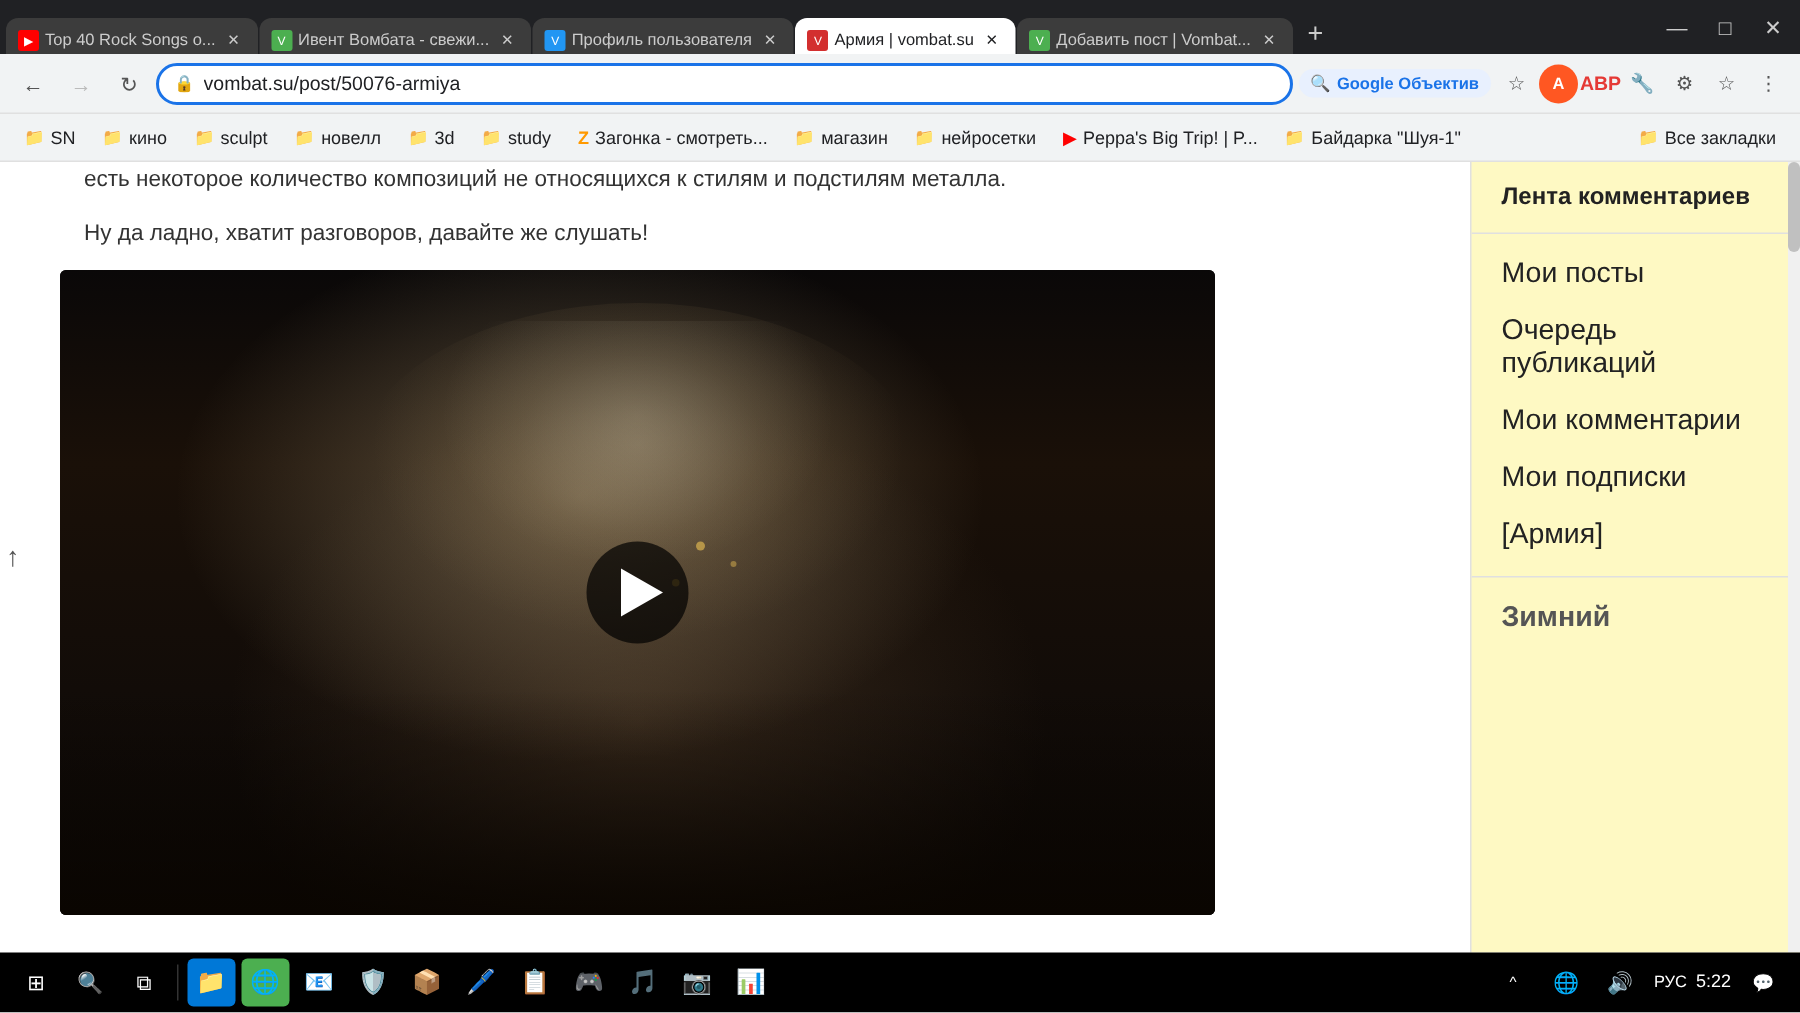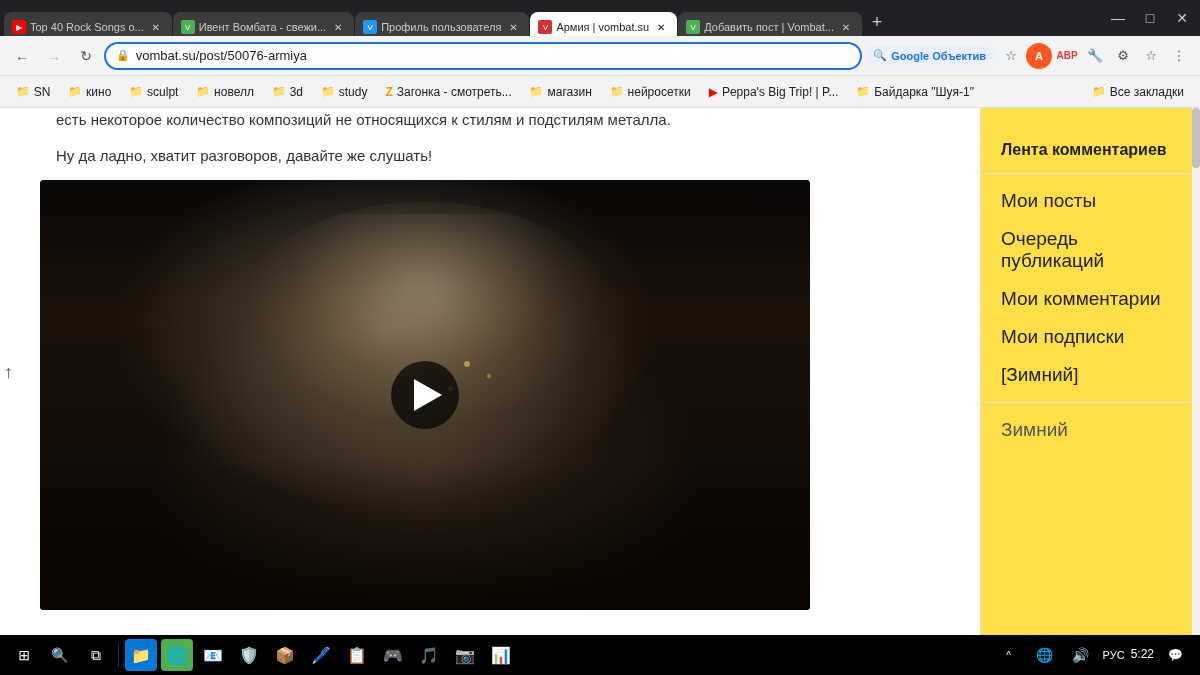--- a/index.html
+++ b/index.html
@@ -271,23 +271,23 @@
       width: 0; height: 0;
       border-top: 16px solid transparent;
       border-bottom: 16px solid transparent;
       border-left: 28px solid #fff;
       margin-left: 6px;
     }
 
     
     .sidebar {
       width: 220px;
-      background: #fde047;
+      background: #fef9c3;
       border-left: 1px solid #e0e0e0;
-      padding: 26px 0;
+      padding: 8px 0;
       overflow-y: hidden;
     }
 
     .sidebar-section-title {
       font-size: 16px;
       font-weight: bold;
       color: #222;
       padding: 6px 20px 4px;
       line-height: 1.3;
     }
@@ -435,21 +435,21 @@
     <span class="addr-lock">🔒</span>
     <input class="address-input" type="text" value="vombat.su/post/50076-armiya" style="">
   </div>
   <button class="google-lens-btn">
     <span>🔍</span>
     <span>Google Объектив</span>
   </button>
   <div class="addr-actions addr-ext-icons">
     <button class="addr-icon-btn">☆</button>
     <button class="addr-icon-btn profile-btn">А</button>
-    <button class="addr-icon-btn" style="font-size:10px;font-weight:bold;color:#e53935;">АBP</button>
+    <button class="addr-icon-btn" style="font-size:13px;font-weight:bold;color:#e53935;">АBP</button>
     <button class="addr-icon-btn">🔧</button>
     <button class="addr-icon-btn">⚙</button>
     <button class="addr-icon-btn">☆</button>
     <button class="addr-icon-btn">⋮</button>
   </div>
 </div>
 
 <div class="bookmarks-bar">
   <div class="bookmark-item">
     <span class="bm-folder-icon">📁</span>
@@ -546,25 +546,25 @@
     <a class="sidebar-link">
       <span>Очередь публикаций</span>
     </a>
     <a class="sidebar-link">
       <span>Мои комментарии</span>
     </a>
     <a class="sidebar-link">
       <span>Мои подписки</span>
     </a>
     <a class="sidebar-link">
-      <span>[Зимний]</span>
+      <span>[Армия]</span>
     </a>
     <div class="sidebar-divider"></div>
 
-    <div class="sidebar-link" style="color:#555;">
+    <div class="sidebar-link" style="color:#555;font-weight:bold;">
       <span>Зимний</span>
     </div>
 
     <div class="sidebar-scrollbar-track">
       <div class="sidebar-scrollbar-thumb"></div>
     </div>
   </div>
 </div>
 
 <div class="taskbar" style="height:40px;position:relative;bottom:auto;">

